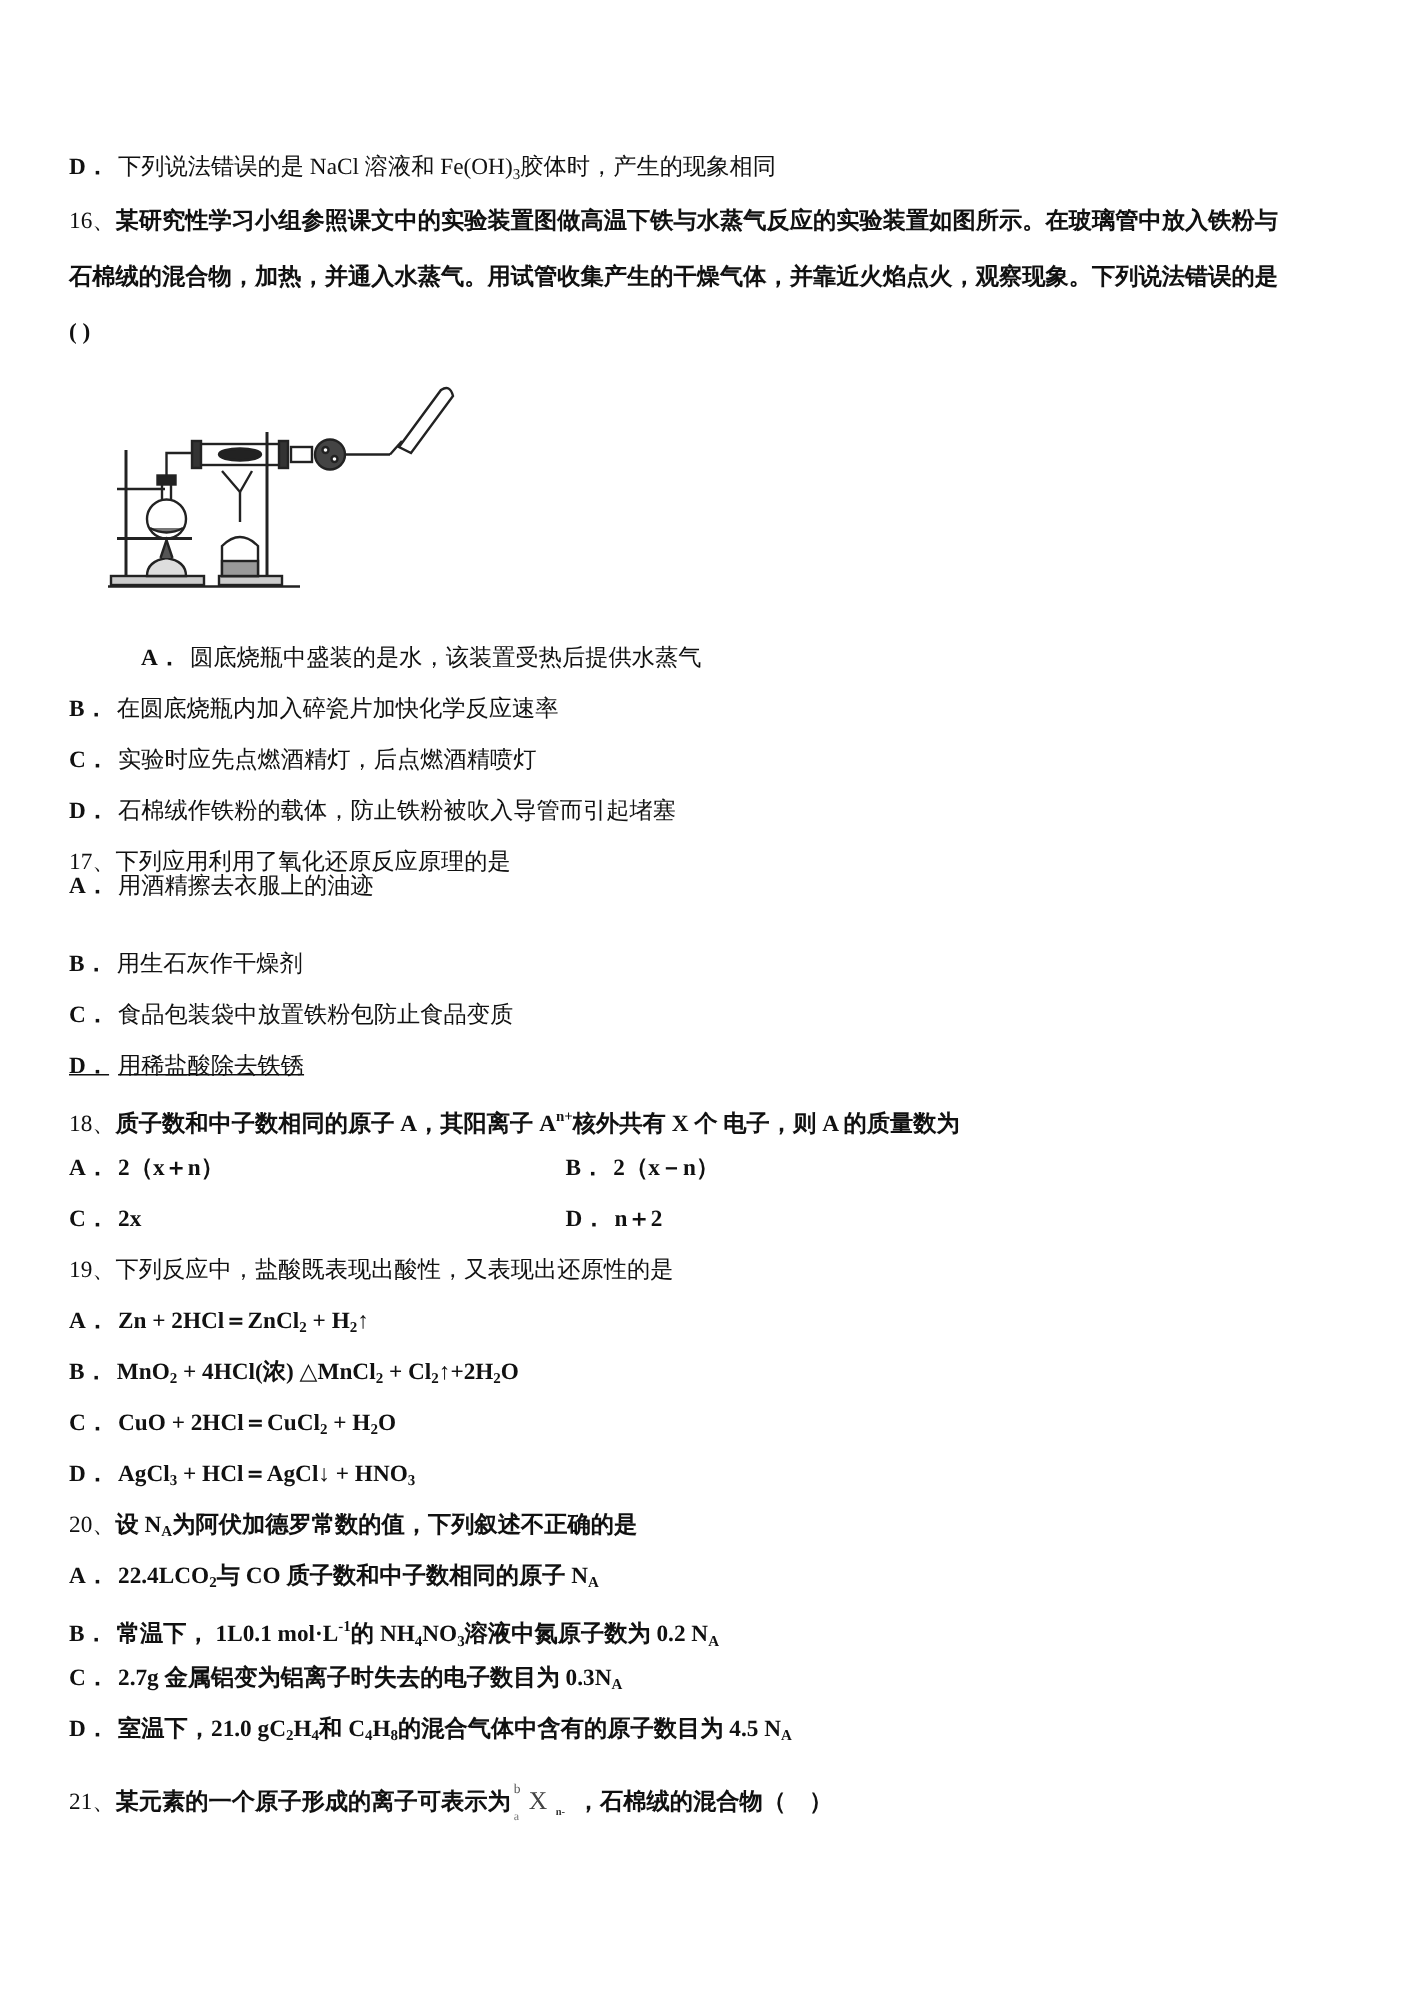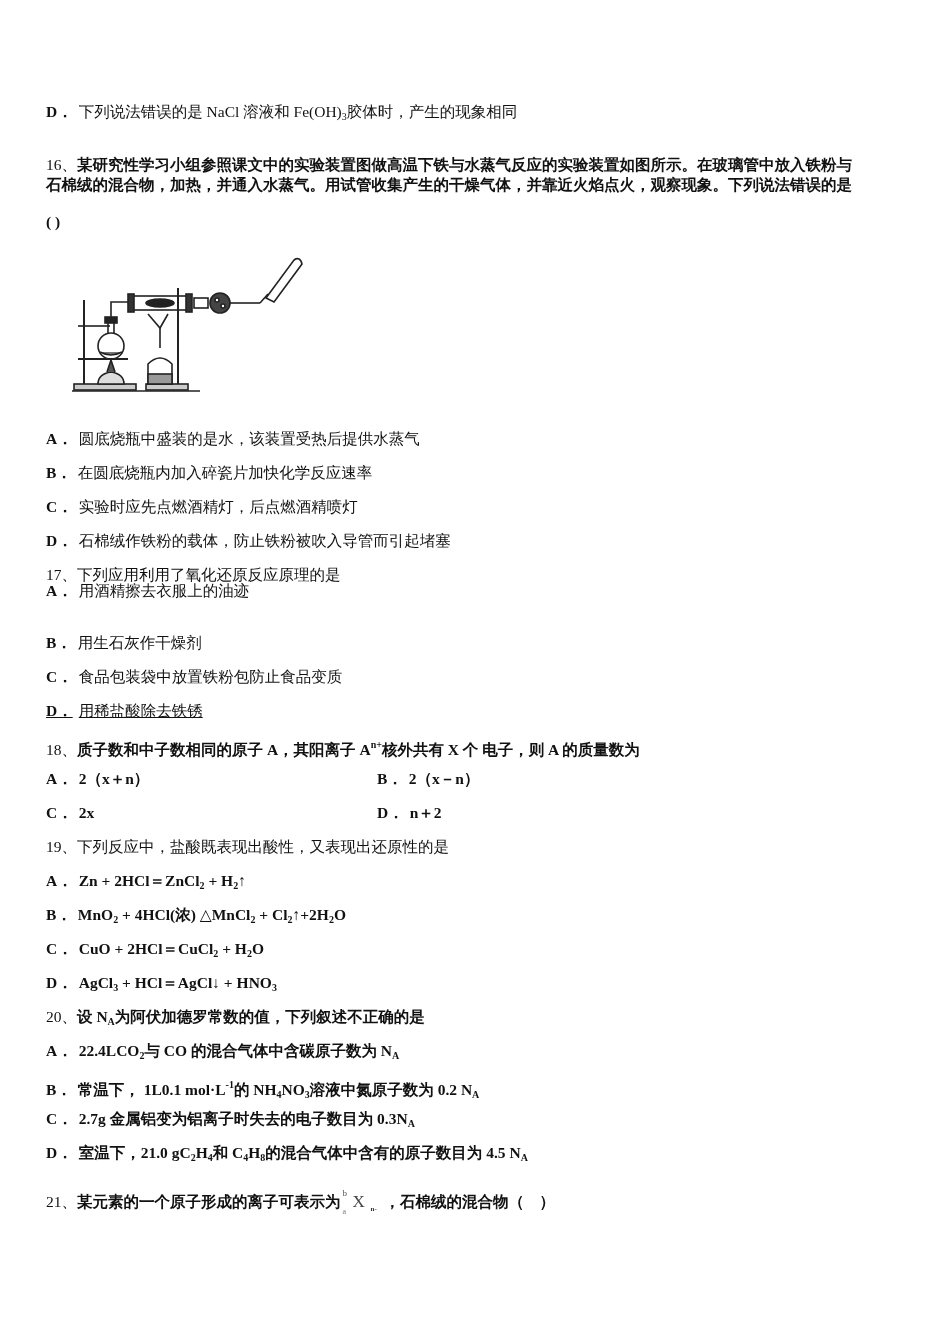--- a/index.html
+++ b/index.html
@@ -18,21 +18,21 @@
   .nucl .x { position: absolute; left: 12px; top: -1px; font-size: 17px; color: #444; }
   .nucl .n { position: absolute; left: 30px; top: 6px; font-size: 7px; font-weight: bold; color: #333; }
 </style>
 </head>
 <body>
 
 <div class="line" style="top:102px;">
   <span class="opt-letter">D．</span><span style="font-weight:normal">下列说法错误的是 NaCl 溶液和 Fe(OH)</span><span class="sub" style="font-weight:normal">3</span><span style="font-weight:normal">胶体时，产生的现象相同</span>
 </div>
 
-<div class="line" style="top:138px;margin-top:17px;">
+<div class="line" style="top:138px;">
   <span class="qnum">16、</span><span>某研究性学习小组参照课文中的实验装置图做高温下铁与水蒸气反应的实验装置如图所示。在玻璃管中放入铁粉与</span>
 </div>
 <div class="line" style="top:175px;">
   <span>石棉绒的混合物，加热，并通入水蒸气。用试管收集产生的干燥气体，并靠近火焰点火，观察现象。下列说法错误的是</span>
 </div>
 <div class="line" style="top:212px;">
   <span>( )</span>
 </div>
 
 <svg class="diagram" viewBox="0 0 240 148">
@@ -72,21 +72,21 @@
     <circle cx="150" cy="51" r="10" fill="#444"></circle>
     <circle cx="147" cy="48" r="2" fill="#fff"></circle>
     <circle cx="153" cy="54" r="2" fill="#fff"></circle>
     <line x1="160" y1="51" x2="190" y2="51"></line>
 
     <path d="M190 51 L198 42"></path>
     <path d="M196 46 L224 8 Q230 4 232 12 L204 50 Z" fill="#fff"></path>
   </g>
 </svg>
 
-<div class="line" style="top:429px;"><span class="opt-letter">A．</span><span style="font-weight:normal">圆底烧瓶中盛装的是水，该装置受热后提供水蒸气</span></div>
+<div class="line" style="top:429px;margin-left:48px;"><span class="opt-letter">A．</span><span style="font-weight:normal">圆底烧瓶中盛装的是水，该装置受热后提供水蒸气</span></div>
 <div class="line" style="top:463px;"><span class="opt-letter">B．</span><span style="font-weight:normal">在圆底烧瓶内加入碎瓷片加快化学反应速率</span></div>
 <div class="line" style="top:497px;"><span class="opt-letter">C．</span><span style="font-weight:normal">实验时应先点燃酒精灯，后点燃酒精喷灯</span></div>
 <div class="line" style="top:531px;"><span class="opt-letter">D．</span><span style="font-weight:normal">石棉绒作铁粉的载体，防止铁粉被吹入导管而引起堵塞</span></div>
 
 <div class="line" style="top:565px;font-weight:normal;"><span class="qnum">17、</span><span>下列应用利用了氧化还原反应原理的是</span></div>
 <div class="line" style="top:581px;"><span class="opt-letter">A．</span><span style="font-weight:normal">用酒精擦去衣服上的油迹</span></div>
 <div class="line" style="top:633px;"><span class="opt-letter">B．</span><span style="font-weight:normal">用生石灰作干燥剂</span></div>
 <div class="line" style="top:667px;"><span class="opt-letter">C．</span><span style="font-weight:normal">食品包装袋中放置铁粉包防止食品变质</span></div>
 <div class="line" style="top:701px;text-decoration:underline;"><span class="opt-letter">D．</span><span style="font-weight:normal">用稀盐酸除去铁锈</span></div>
 
@@ -100,20 +100,20 @@
   <span class="col2" style="left:331px;"><span class="opt-letter">D．</span><span>n＋2</span></span>
 </div>
 
 <div class="line" style="top:837px;font-weight:normal;"><span class="qnum">19、</span><span>下列反应中，盐酸既表现出酸性，又表现出还原性的是</span></div>
 <div class="line" style="top:871px;"><span class="opt-letter">A．</span><span>Zn + 2HCl＝ZnCl</span><span class="sub">2</span><span> + H</span><span class="sub">2</span><span>↑</span></div>
 <div class="line" style="top:905px;"><span class="opt-letter">B．</span><span>MnO</span><span class="sub">2</span><span> + 4HCl(浓) △MnCl</span><span class="sub">2</span><span> + Cl</span><span class="sub">2</span><span>↑+2H</span><span class="sub">2</span><span>O</span></div>
 <div class="line" style="top:939px;"><span class="opt-letter">C．</span><span>CuO + 2HCl＝CuCl</span><span class="sub">2</span><span> + H</span><span class="sub">2</span><span>O</span></div>
 <div class="line" style="top:973px;"><span class="opt-letter">D．</span><span>AgCl</span><span class="sub">3</span><span> + HCl＝AgCl↓ + HNO</span><span class="sub">3</span></div>
 
 <div class="line" style="top:1007px;"><span class="qnum">20、</span><span>设 N</span><span class="sub">A</span><span>为阿伏加德罗常数的值，下列叙述不正确的是</span></div>
-<div class="line" style="top:1041px;"><span class="opt-letter">A．</span><span>22.4LCO</span><span class="sub">2</span><span>与 CO 的混合气体中含碳原子数为 N</span><span class="sub">A</span></div>
+<div class="line" style="top:1041px;"><span class="opt-letter">A．</span><span>22.4LCO</span><span class="sub">2</span><span>与 CO 质子数和中子数相同的原子 N</span><span class="sub">A</span></div>
 <div class="line" style="top:1075px;"><span class="opt-letter">B．</span><span>常温下， 1L0.1 mol·L</span><span class="sup">-1</span><span>的 NH</span><span class="sub">4</span><span>NO</span><span class="sub">3</span><span>溶液中氮原子数为 0.2 N</span><span class="sub">A</span></div>
 <div class="line" style="top:1109px;"><span class="opt-letter">C．</span><span>2.7g 金属铝变为铝离子时失去的电子数目为 0.3N</span><span class="sub">A</span></div>
 <div class="line" style="top:1143px;"><span class="opt-letter">D．</span><span>室温下，21.0 gC</span><span class="sub">2</span><span>H</span><span class="sub">4</span><span>和 C</span><span class="sub">4</span><span>H</span><span class="sub">8</span><span>的混合气体中含有的原子数目为 4.5 N</span><span class="sub">A</span></div>
 
 <div class="line" style="top:1192px;">
   <span class="qnum">21、</span><span>某元素的一个原子形成的离子可表示为</span><span class="nucl"><span class="b">b</span><span class="a">a</span><span class="x">X</span><span class="n">n-</span></span><span>，石棉绒的混合物（　）</span>
 </div>
 
 </body></html>

